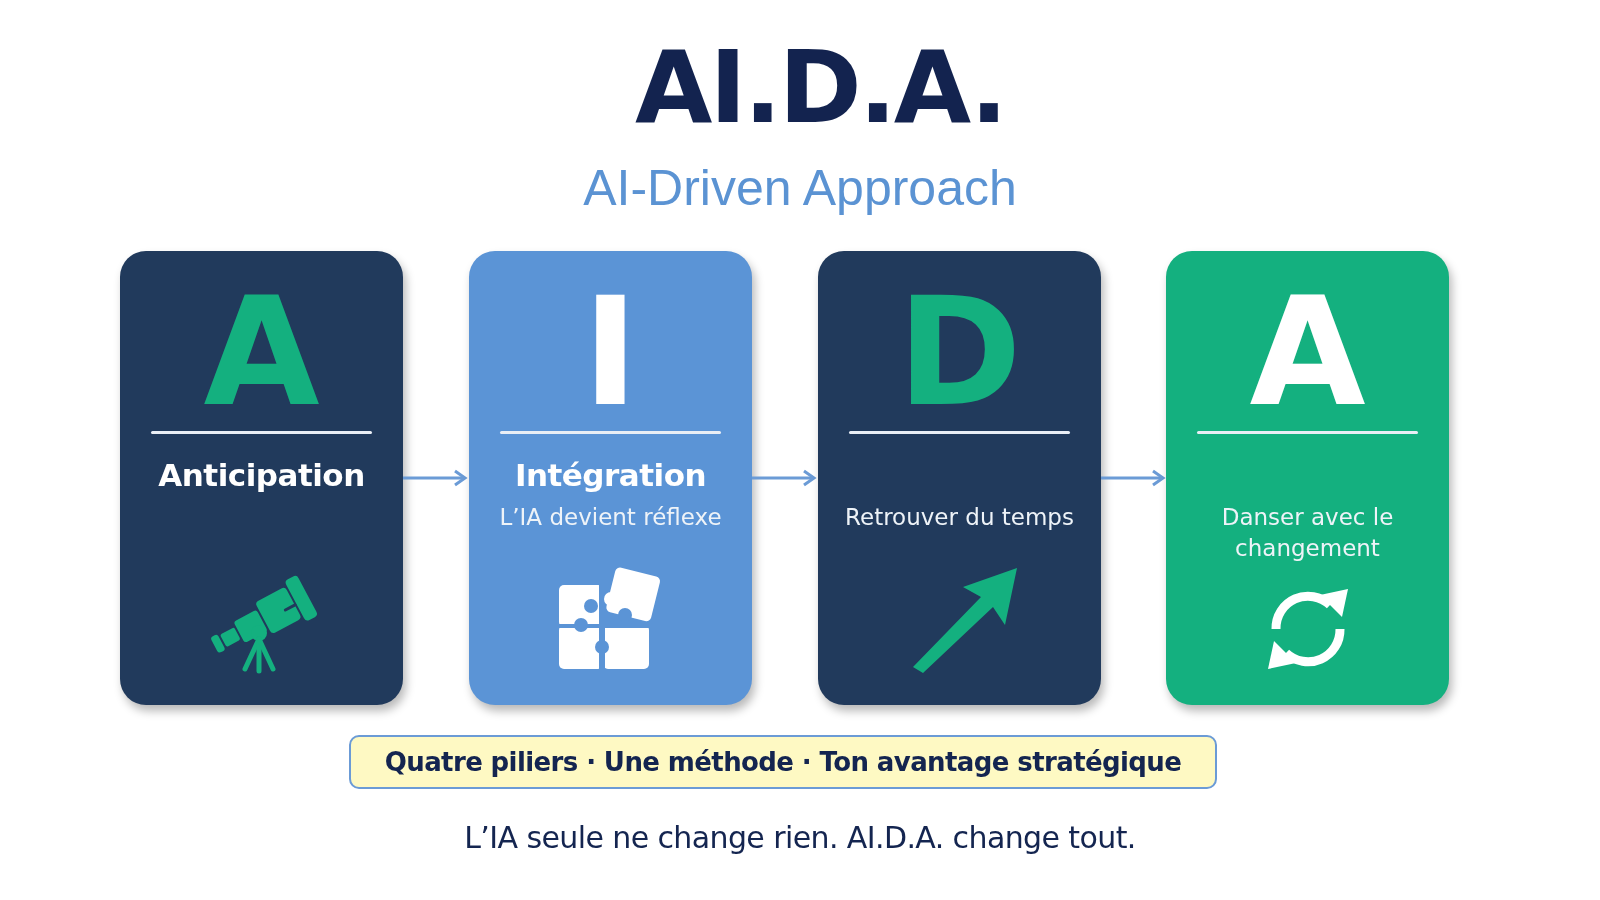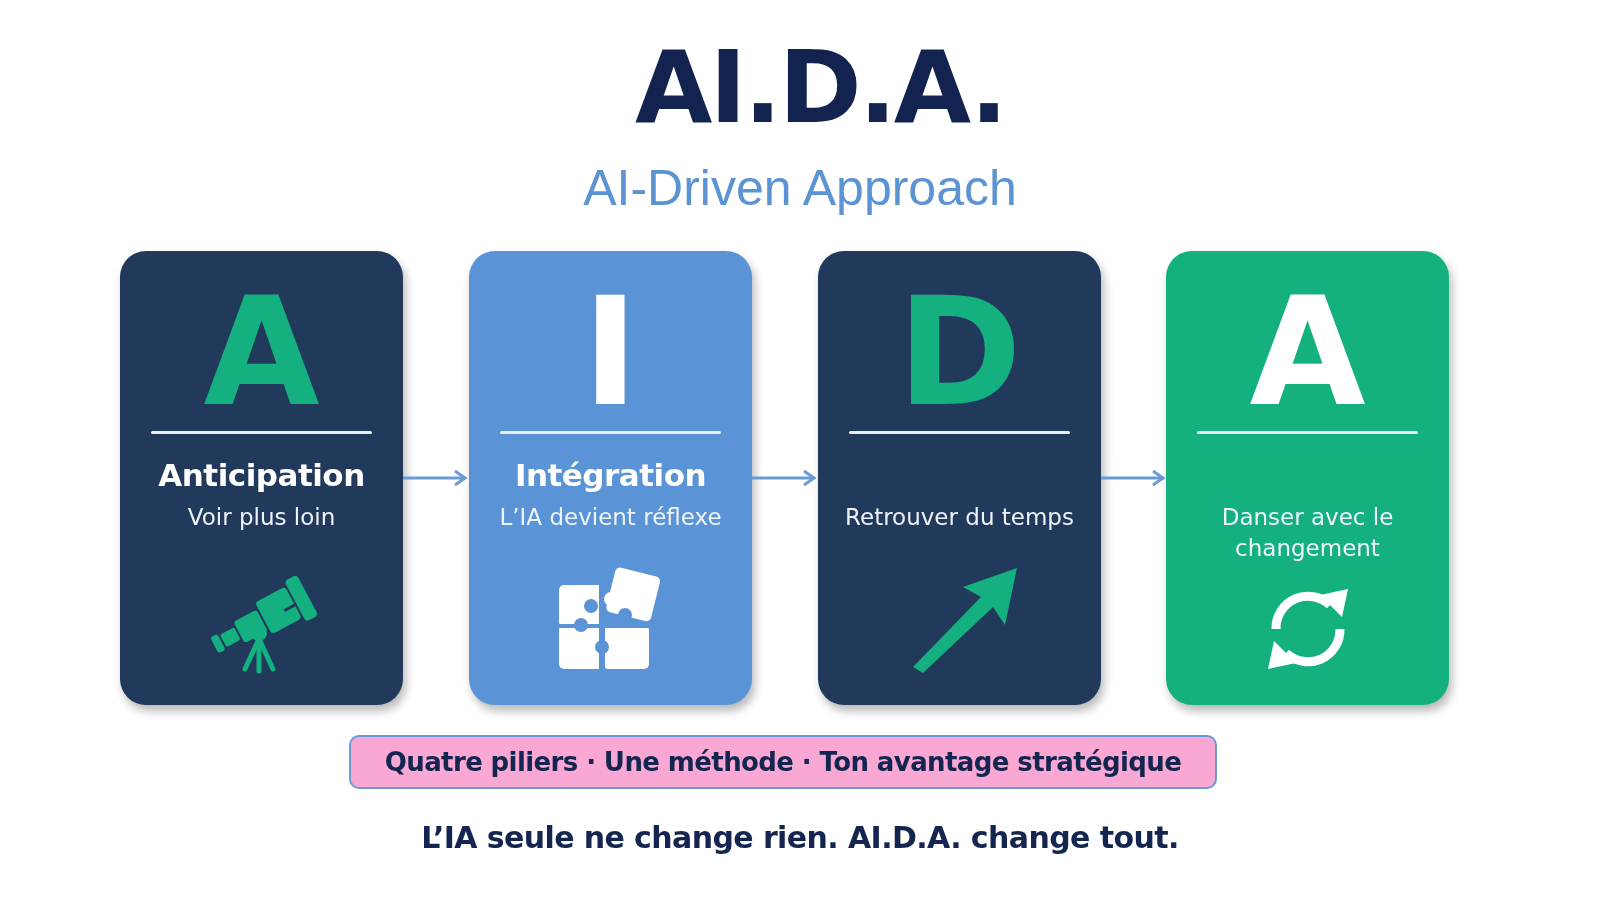--- a/index.html
+++ b/index.html
@@ -49,43 +49,42 @@
     position:absolute; left:0; right:0; text-align:center;
   }
   .navy { background:#213a5c; }
   .blue { background:#5b94d6; }
   .green { background:#14b07f; }
   .arrow {
     position:absolute; top:468px; height:20px;
   }
   .banner {
     position:absolute; left:349px; top:735px; width:868px; height:54px;
-    background:#f9a8d4; border:2px solid #6b9bd6; border-radius:10px;
+    background:#fef9c3; border:2px solid #6b9bd6; border-radius:10px;
     box-sizing:border-box;
     text-align:center; line-height:50px;
     font-size:26px; font-weight:bold; color:#142550;
     letter-spacing:-0.6px;
   }
   .footer {
     position:absolute; left:0; right:0; top:820px;
-    text-align:center; font-size:30px; font-weight:bold; color:#142550;
+    text-align:center; font-size:30px; font-weight:normal; color:#142550;
     letter-spacing:-0.6px;
   }
 </style>
 </head>
 <body>
 
 <div class="title">AI.D.A.</div>
 <div class="subtitle">AI-Driven Approach</div>
 
 <div class="card navy" style="left:120px;">
   <div class="letter" style="color:#14b07f;">A</div>
   <div class="divider"></div>
   <div class="name">Anticipation</div>
-  <div class="tag">Voir plus loin</div>
   <div class="icon" style="top:312px;">
     <svg width="130" height="115" viewBox="0 0 130 115">
       <g fill="#14b07f">
         <g transform="rotate(-28 65 55)">
           <rect x="10" y="48" width="8" height="18" rx="3"></rect>
           <rect x="20" y="50" width="16" height="14" rx="2"></rect>
           <rect x="38" y="45" width="26" height="24" rx="3"></rect>
           <rect x="66" y="38" width="34" height="36" rx="4"></rect>
           <rect x="102" y="33" width="14" height="46" rx="4"></rect>
         </g>

